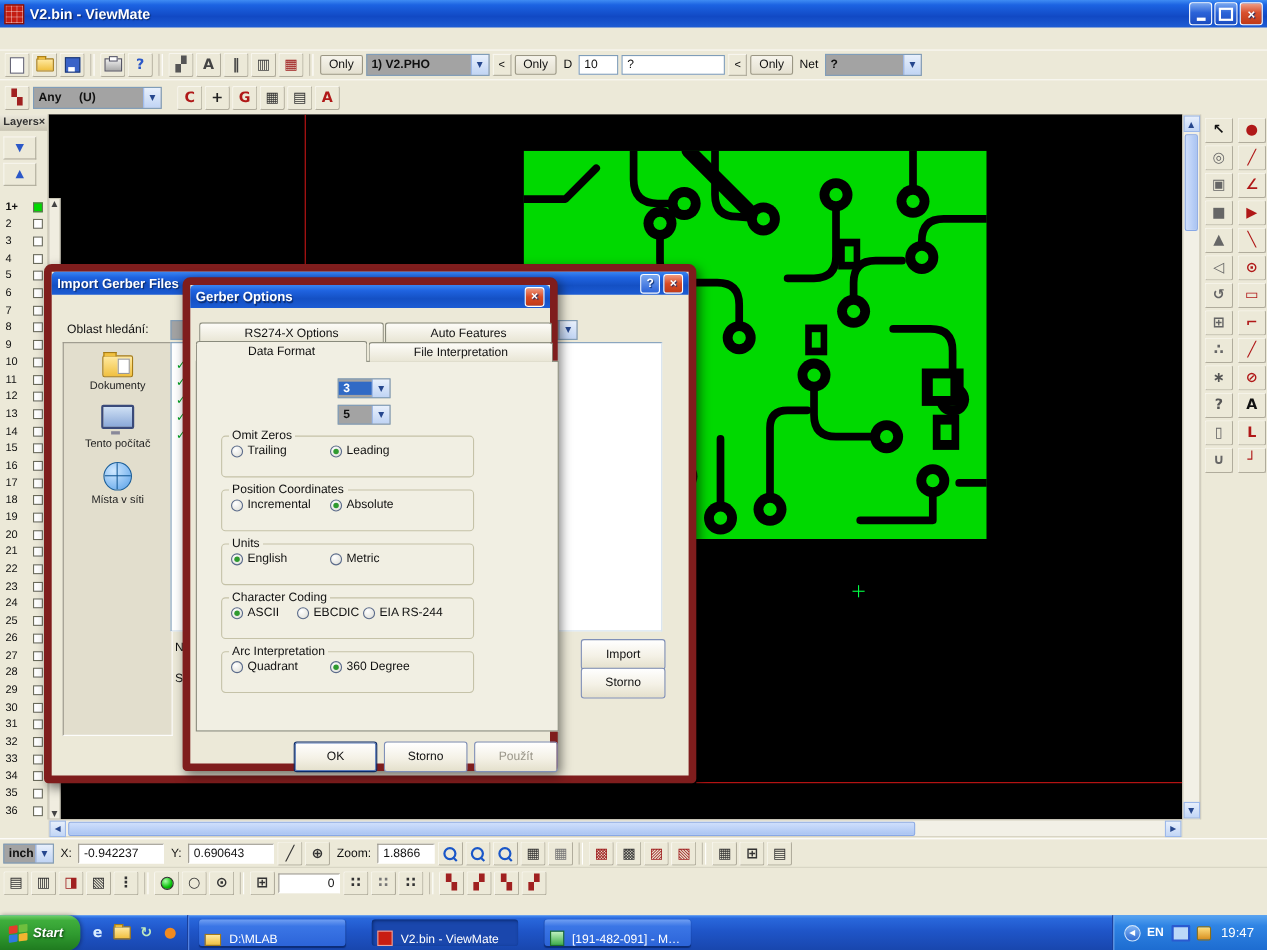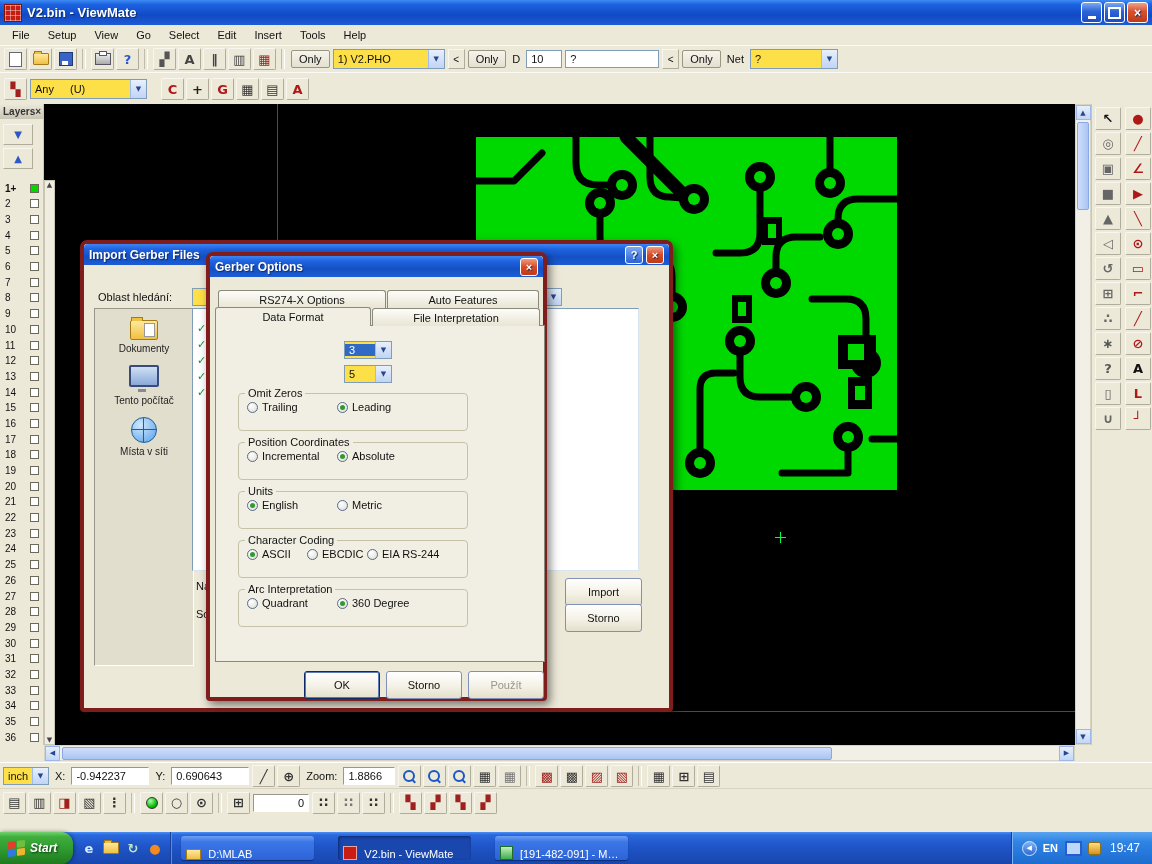--- a/index.html
+++ b/index.html
@@ -30,21 +30,21 @@
   .toolbar{position:absolute;left:0;right:0;background:#ece9d8;display:flex;align-items:center;gap:3px;padding-left:4px;
     border-top:1px solid #fbfaf6;border-bottom:1px solid #cfcbbc;}
   .t1{top:45px;height:26px;}
   .t2{top:72px;height:32px;}
   .istrip{display:flex;align-items:center;gap:2px;}
   .tbtn{width:23px;height:22px;display:flex;align-items:center;justify-content:center;background:#ece9d8;border-radius:2px;
     border:1px solid;border-color:#f8f6ee #b0ac9c #b0ac9c #f8f6ee;box-sizing:border-box;}
   .gl{font-family:"DejaVu Sans",sans-serif;font-size:13px;font-weight:bold;line-height:1;}
   .tsep{width:2px;height:20px;border-left:1px solid #c0bcac;border-right:1px solid #fff;margin:0 3px;}
   .tgl{border:1px solid #9a9684;border-radius:2px;padding:2px 7px;background:linear-gradient(#f6f4ec,#e4e0d0);}
-  .combo{height:20px;background:#fde047;border:1px solid #7f9db9;display:flex;align-items:center;box-sizing:border-box;}
+  .combo{height:20px;background:#a3a3a3;border:1px solid #7f9db9;display:flex;align-items:center;box-sizing:border-box;font-weight:bold;}
   .cval{flex:1;padding:0 4px;white-space:nowrap;overflow:hidden;display:flex;}
   .carrow{width:15px;align-self:stretch;background:linear-gradient(#e8f0fc,#c0d4f4);border-left:1px solid #9ebcf0;
     display:flex;align-items:center;justify-content:center;font-size:7px;color:#26478e;font-family:"DejaVu Sans",sans-serif;}
   .sbtn{width:17px;height:20px;display:flex;align-items:center;justify-content:center;background:#ece9d8;font-size:10px;
     border:1px solid;border-color:#f8f6ee #b0ac9c #b0ac9c #f8f6ee;box-sizing:border-box;}
   .fld{height:18px;background:#fff;border:1px solid #7f9db9;display:flex;align-items:center;padding:0 4px;box-sizing:border-box;}
   .fld.sunk{border-color:#9a968a #fff #fff #9a968a;}
   .tlabel,.slabel{padding:0 3px;}
   .usuf{margin-left:16px;}
 
@@ -98,22 +98,22 @@
     display:grid;grid-template-columns:26px 26px;gap:2px 4px;padding:3px 0 0 3px;align-content:start;box-sizing:border-box;}
   .palette .tbtn{width:26px;height:23px;}
 
   
   .statusbar{position:absolute;left:0;top:762px;right:0;height:26px;background:#ece9d8;border-top:1px solid #fff;
     display:flex;align-items:center;gap:3px;padding-left:3px;}
   .bottombar{position:absolute;left:0;top:788px;right:0;height:27px;background:#ece9d8;border-top:1px solid #d8d4c4;
     display:flex;align-items:center;gap:3px;padding-left:3px;}
 
   
-  .xpdlg{position:absolute;background:#ece9d8;border:4px solid #7f1d1d;border-radius:7px 7px 4px 4px;
-    box-shadow:3px 4px 10px rgba(0,0,0,.5);box-sizing:border-box;margin-left:40px;}
+  .xpdlg{position:absolute;background:#ece9d8;border:7px solid #7f1d1d;border-radius:7px 7px 4px 4px;
+    box-shadow:3px 4px 10px rgba(0,0,0,.5);box-sizing:border-box;}
   .dtitle{height:21px;border-radius:4px 4px 0 0;display:flex;align-items:center;color:#fff;font-weight:bold;font-size:12px;
     padding:0 5px;text-shadow:1px 1px 1px #0a2a6a;
     background:linear-gradient(180deg,#3a86f2 0%,#1f63e0 25%,#1450c4 60%,#1c5cd4 100%);}
   .dtitle .flex1{flex:1;}
   .dbtn{width:18px;height:18px;border-radius:3px;border:1px solid #fff;margin-left:3px;display:flex;align-items:center;
     justify-content:center;color:#fff;font-size:11px;font-weight:bold;box-sizing:border-box;}
   .dbtn.help{background:linear-gradient(#7ba8f0,#2b63d8);}
   .dbtn.close{background:linear-gradient(#f09a80,#d84a24 50%,#c03a18);}
   #import-dlg{left:40px;top:240px;width:593px;height:472px;z-index:20;}
   #gerber-dlg{left:166px;top:252px;width:341px;height:449px;z-index:30;}
@@ -219,31 +219,20 @@
       <span class="wbtn min">
           <i class="minbar"></i>
         </span>
       <span class="wbtn max">
           <i class="maxbox"></i>
         </span>
       <span class="wbtn close">×</span>
     </span>
   </div>
 
-  <div class="menubar">
-      <div class="menu-item">File</div>
-      <div class="menu-item">Setup</div>
-      <div class="menu-item">View</div>
-      <div class="menu-item">Go</div>
-      <div class="menu-item">Select</div>
-      <div class="menu-item">Edit</div>
-      <div class="menu-item">Insert</div>
-      <div class="menu-item">Tools</div>
-      <div class="menu-item">Help</div>
-    </div>
 
   <div class="toolbar t1">
     <div class="istrip">
         <div class="tbtn">
           <span class="ic ic-page"></span>
         </div>
         <div class="tbtn">
           <span class="ic ic-folder"></span>
         </div>
         <div class="tbtn">

